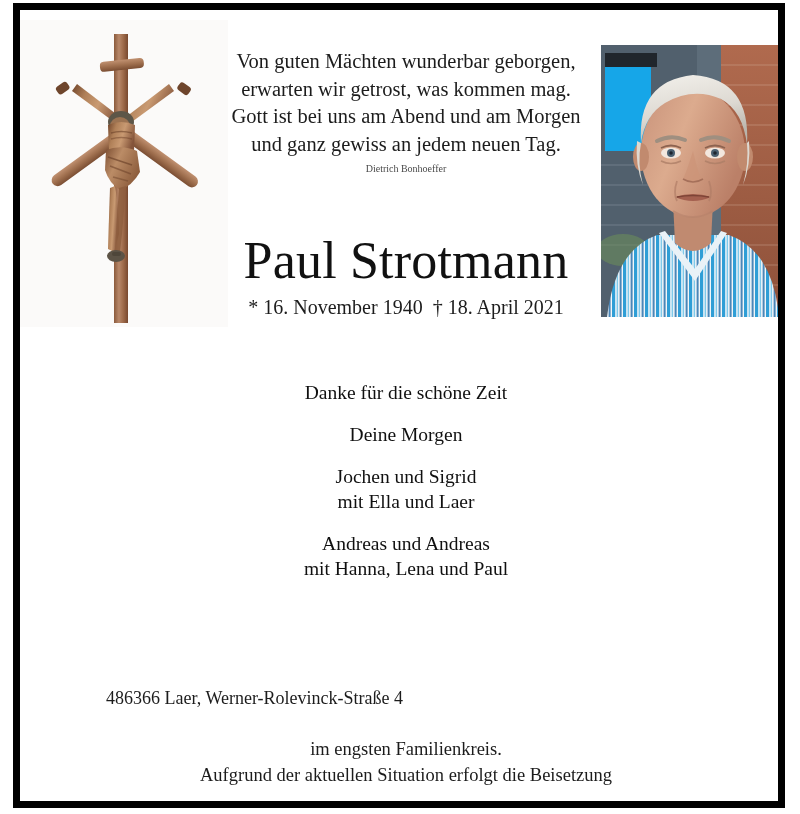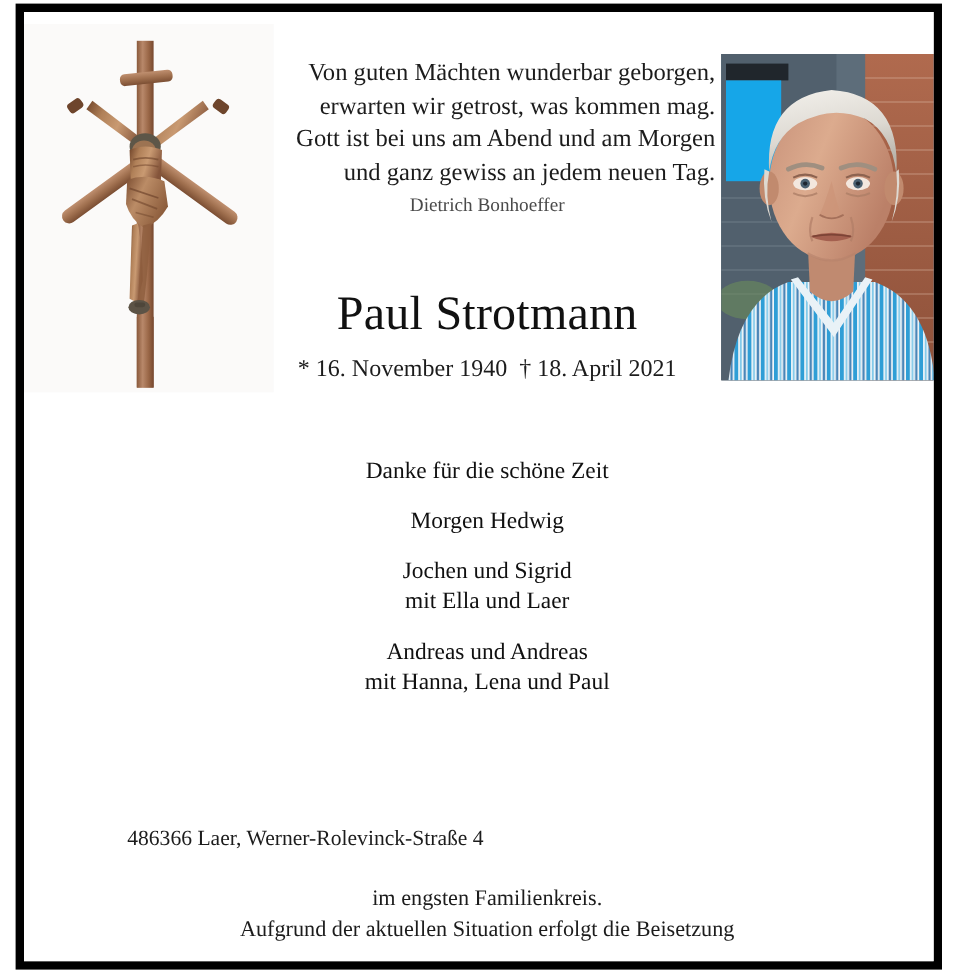--- a/index.html
+++ b/index.html
@@ -65,44 +65,44 @@
     width: 100%;
     height: 100%;
   }
 
   
   .verse {
     position: absolute;
     left: 196px;
     top: 38px;
     width: 380px;
-    text-align: right;
+    text-align: center;
     font-size: 20.5px;
     line-height: 27.5px;
     color: #1c1c1c;
   }
   .verse .line { display: block; white-space: nowrap; }
   .verse-author {
     position: absolute;
     left: 196px;
     top: 153px;
     width: 380px;
     text-align: center;
-    font-size: 16px;
+    font-size: 10px;
     color: #4a4a4a;
   }
 
   
   .deceased-name {
     position: absolute;
     left: 140px;
     top: 228px;
     width: 492px;
     text-align: center;
-    font-size: 40px;
+    font-size: 52px;
     line-height: 46px;
     color: #111111;
     letter-spacing: 0.2px;
   }
   .deceased-dates {
     position: absolute;
     left: 140px;
     top: 286px;
     width: 492px;
     text-align: center;
@@ -345,21 +345,21 @@
 
     <div class="deceased-name">Paul Strotmann</div>
     <div class="deceased-dates">
       <span>* 16. November 1940</span><span class="gap"></span><span>† 18. April 2021</span>
     </div>
 
     <div class="family-block">
       <div class="thanks-line">Danke für die schöne Zeit</div>
 
       <div class="family-group">
-        <span>Morgen Hedwig</span>
+        <span>Deine Morgen</span>
       </div>
 
 
       <div class="family-group">
         <span>Jochen und Sigrid</span>
         <span class="sub">mit Ella und Laer</span>
       </div>
 
       <div class="family-group">
         <span>Andreas und Andreas</span>

